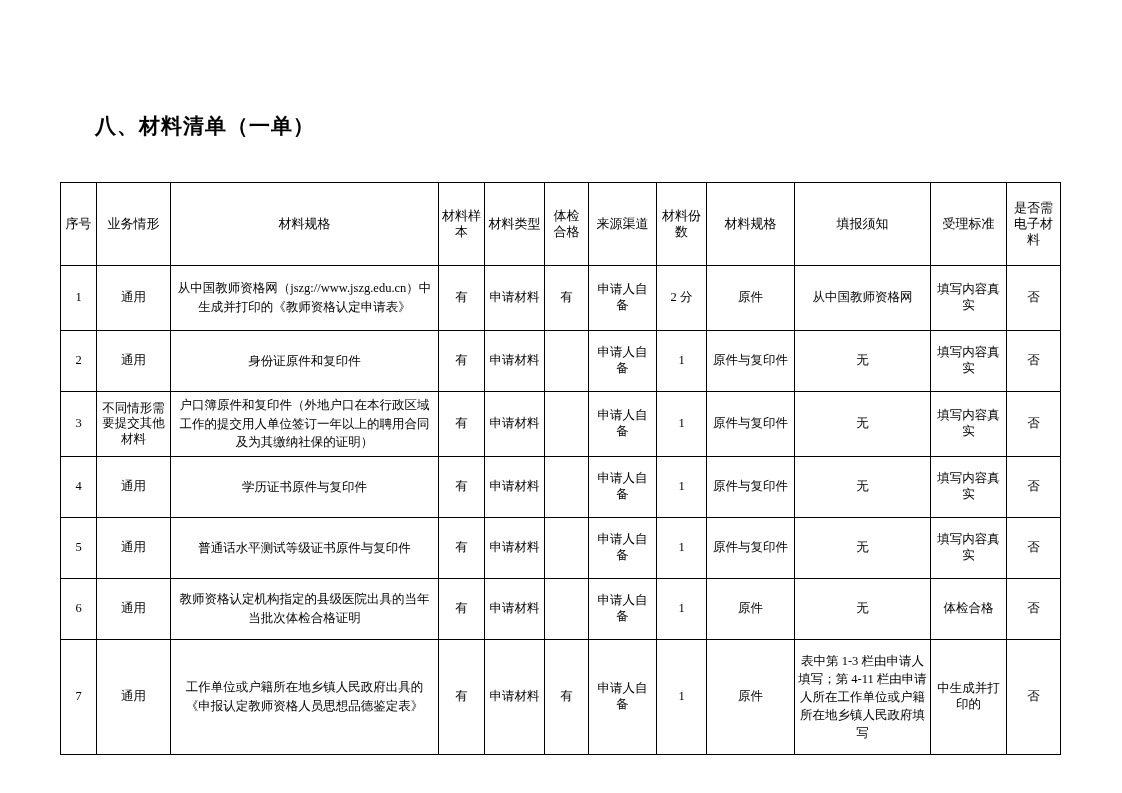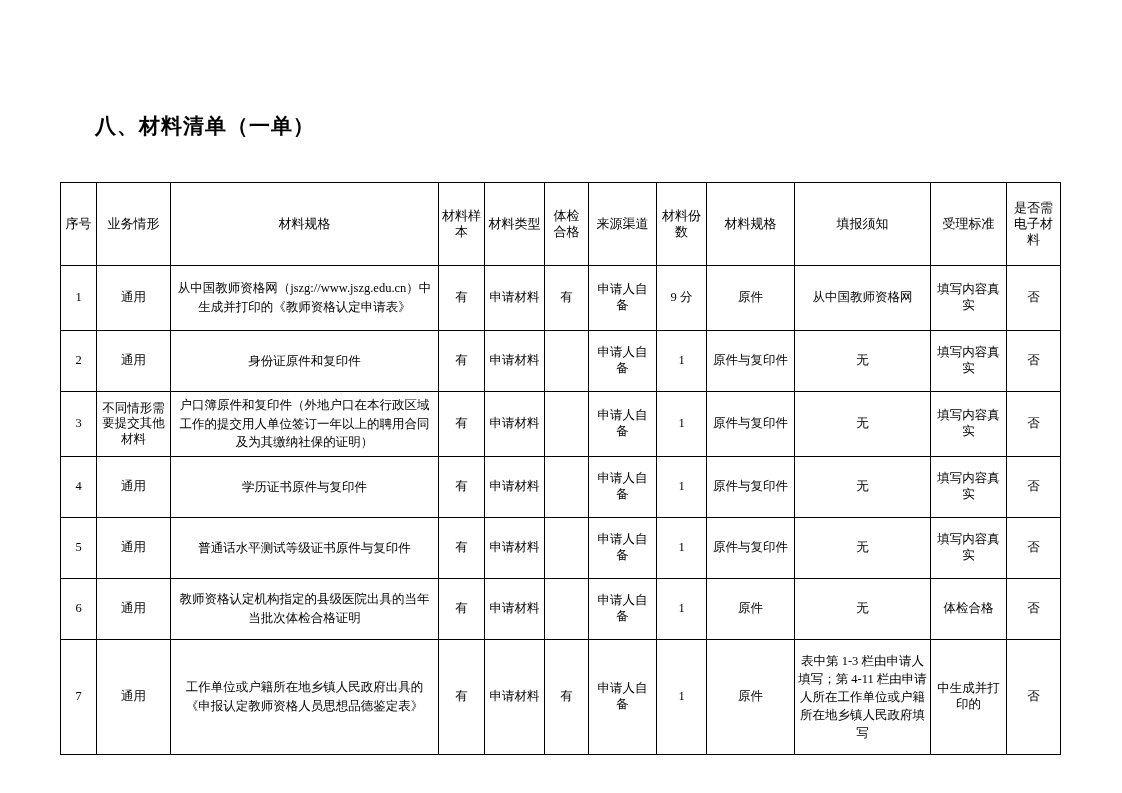--- a/index.html
+++ b/index.html
@@ -128,21 +128,21 @@
       <tbody>
 
         <tr>
           <td class="row1">1</td>
           <td class="row1">通用</td>
           <td class="row1 name-cell">从中国教师资格网（jszg://www.jszg.edu.cn）中生成并打印的《教师资格认定申请表》</td>
           <td class="row1">有</td>
           <td class="row1">申请材料</td>
           <td class="row1">有</td>
           <td class="row1">申请人自备</td>
-          <td class="row1">9 分</td>
+          <td class="row1">2 分</td>
           <td class="row1">原件</td>
           <td class="row1">从中国教师资格网</td>
           <td class="row1">填写内容真实</td>
           <td class="row1">否</td>
         </tr>
 
         <tr>
           <td class="tall">2</td>
           <td class="tall">通用</td>
           <td class="tall name-cell">身份证原件和复印件</td>

